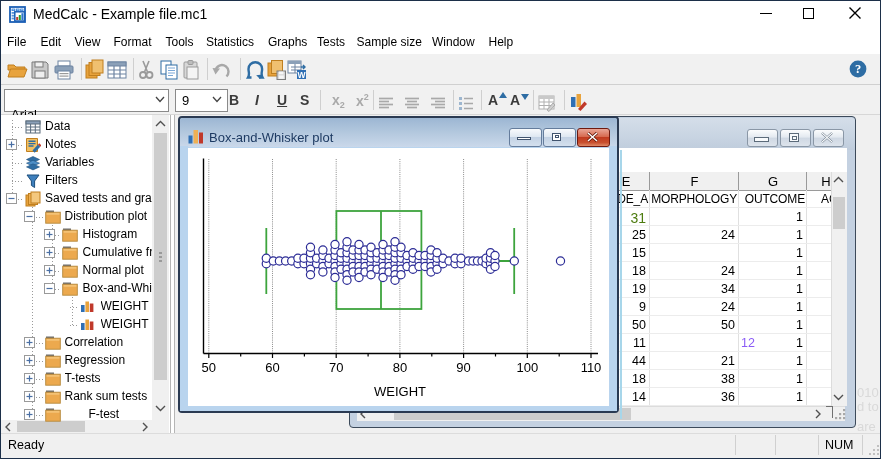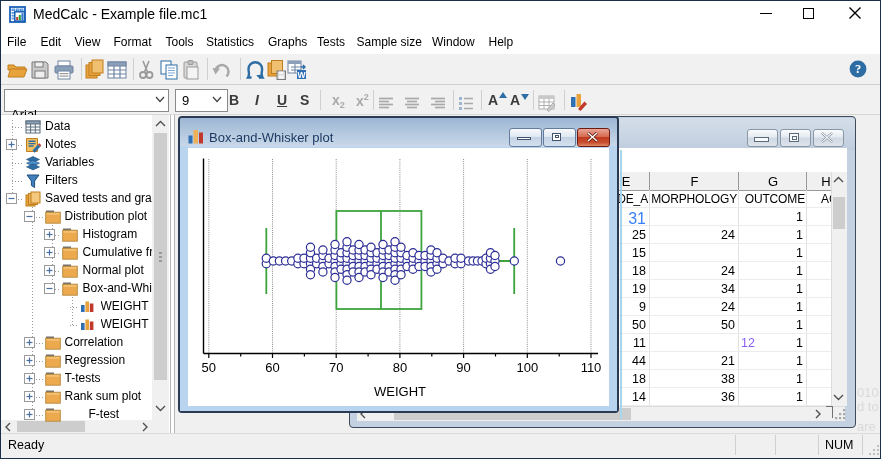--- a/index.html
+++ b/index.html
@@ -367,21 +367,21 @@
 <svg class="abs" style="left:24.0px;top:391.0px;" width="11" height="11" viewBox="0 0 11 11">
     <rect x="0.5" y="0.5" width="10" height="10" fill="#fff" stroke="#9a9a9a"></rect>
     <path d="M2.5 5.5 H8.5" stroke="#4a6fa5" stroke-width="1.2"></path>
     <path d="M5.5 2.5 V8.5" stroke="#4a6fa5" stroke-width="1.2"></path>
   </svg>
 <svg class="abs" style="left:44.5px;top:388.5px;" width="16" height="16" viewBox="0 0 16 16">
     <rect x="1" y="1.5" width="8" height="3" fill="#6e6e6e"></rect>
     <rect x="0.7" y="3.2" width="14.6" height="11" fill="#eca94e" stroke="#b5893c" stroke-width="0.9"></rect>
     <rect x="1.6" y="4.1" width="12.8" height="1.6" fill="#f6c579"></rect>
   </svg>
-<div class="tx" style="left:64.5px;top:389.0px;font-size:12px;color:#000;max-width:87.5px;overflow:hidden;">Rank sum plot</div>
+<div class="tx" style="left:64.5px;top:389.0px;font-size:12px;color:#000;max-width:87.5px;overflow:hidden;">Rank sum tests</div>
 <div class="abs" style="left:29.5px;top:414.5px;width:14.0px;height:1px;background-image:repeating-linear-gradient(to right,#9a9a9a 0 1px,transparent 1px 3px);"></div>
 <svg class="abs" style="left:24.0px;top:409.0px;" width="11" height="11" viewBox="0 0 11 11">
     <rect x="0.5" y="0.5" width="10" height="10" fill="#fff" stroke="#9a9a9a"></rect>
     <path d="M2.5 5.5 H8.5" stroke="#4a6fa5" stroke-width="1.2"></path>
     <path d="M5.5 2.5 V8.5" stroke="#4a6fa5" stroke-width="1.2"></path>
   </svg>
 <svg class="abs" style="left:44.5px;top:406.5px;" width="16" height="16" viewBox="0 0 16 16">
     <rect x="1" y="1.5" width="8" height="3" fill="#6e6e6e"></rect>
     <rect x="0.7" y="3.2" width="14.6" height="11" fill="#eca94e" stroke="#b5893c" stroke-width="0.9"></rect>
     <rect x="1.6" y="4.1" width="12.8" height="1.6" fill="#f6c579"></rect>
@@ -411,21 +411,21 @@
 <div class="tx" style="left:826.0px;top:174px;transform:translateX(-50%);font-size:13px;color:#000;">H</div>
 <div class="abs" style="left:649px;top:190px;width:1px;height:216px;background:#e0e0e0;"></div>
 <div class="abs" style="left:738px;top:190px;width:1px;height:216px;background:#e0e0e0;"></div>
 <div class="abs" style="left:806px;top:190px;width:1px;height:216px;background:#e0e0e0;"></div>
 <div class="abs" style="left:357px;top:207px;width:474px;height:1px;background:#ececec;"></div>
 <div class="tx" style="left:648px;top:192px;transform:translateX(-100%);font-size:12.0px;color:#000;letter-spacing:-0.15px;">CODE_A</div>
 <div class="tx" style="left:737px;top:192px;transform:translateX(-100%);font-size:12.0px;color:#000;letter-spacing:-0.15px;">MORPHOLOGY</div>
 <div class="tx" style="left:805px;top:192px;transform:translateX(-100%);font-size:12.0px;color:#000;letter-spacing:-0.15px;">OUTCOME</div>
 <div class="tx" style="left:846px;top:192px;transform:translateX(-100%);font-size:12.0px;color:#000;letter-spacing:-0.15px;">AGE</div>
 <div class="abs" style="left:357px;top:225px;width:474px;height:1px;background:#ececec;"></div>
-<div class="tx" style="left:646px;top:210px;transform:translateX(-100%);font-size:16px;color:#3b82f6;">31</div>
+<div class="tx" style="left:646px;top:210px;transform:translateX(-100%);font-size:14px;color:#4d7c0f;">31</div>
 <div class="tx" style="left:803px;top:210px;transform:translateX(-100%);font-size:12.5px;color:#000;">1</div>
 <div class="abs" style="left:357px;top:243px;width:474px;height:1px;background:#ececec;"></div>
 <div class="tx" style="left:646px;top:228px;transform:translateX(-100%);font-size:12.5px;color:#000;">25</div>
 <div class="tx" style="left:735px;top:228px;transform:translateX(-100%);font-size:12.5px;color:#000;">24</div>
 <div class="tx" style="left:803px;top:228px;transform:translateX(-100%);font-size:12.5px;color:#000;">1</div>
 <div class="abs" style="left:357px;top:261px;width:474px;height:1px;background:#ececec;"></div>
 <div class="tx" style="left:646px;top:246px;transform:translateX(-100%);font-size:12.5px;color:#000;">15</div>
 <div class="tx" style="left:803px;top:246px;transform:translateX(-100%);font-size:12.5px;color:#000;">1</div>
 <div class="abs" style="left:357px;top:279px;width:474px;height:1px;background:#ececec;"></div>
 <div class="tx" style="left:646px;top:264px;transform:translateX(-100%);font-size:12.5px;color:#000;">18</div>

